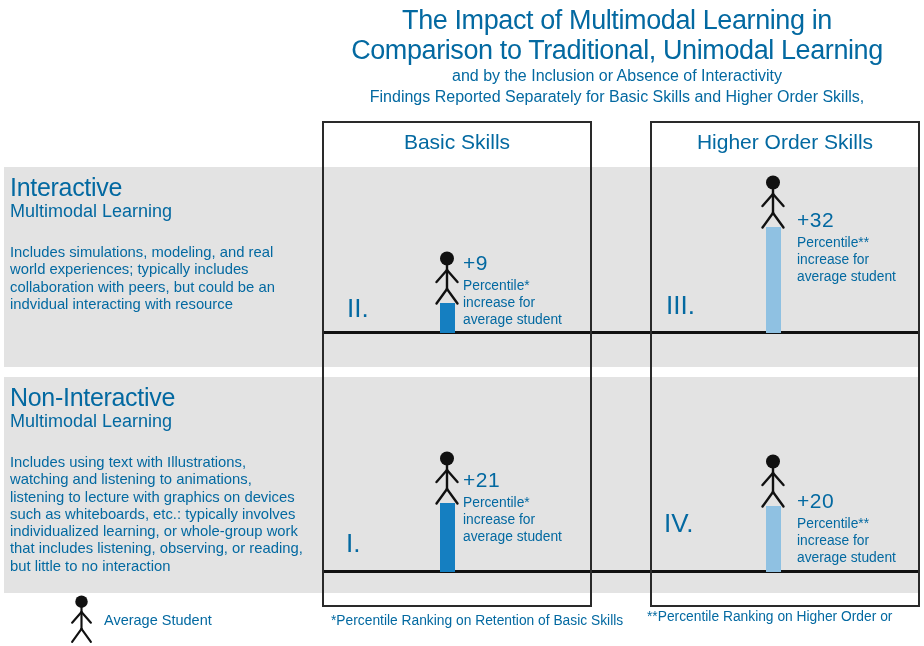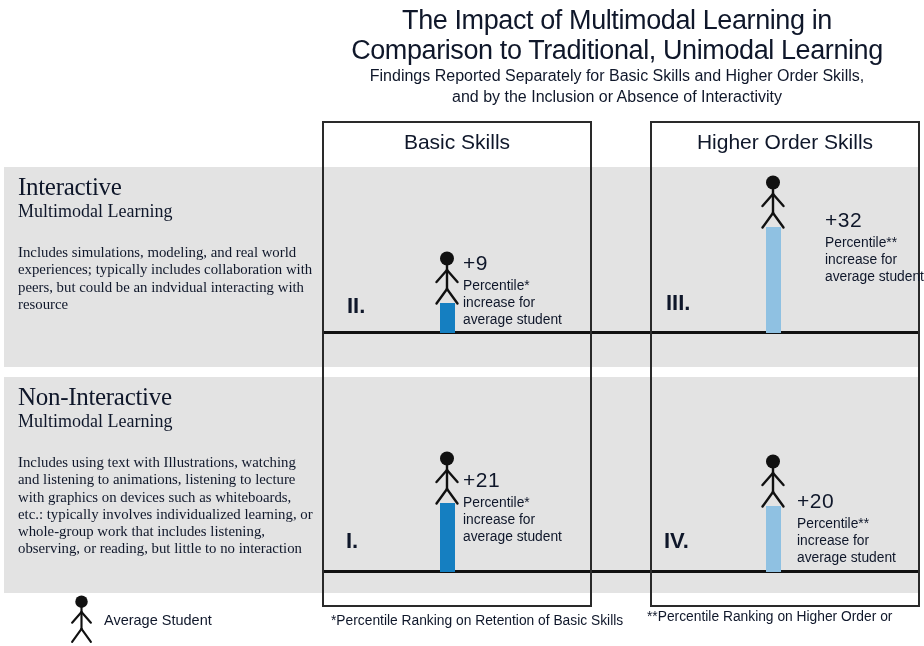--- a/index.html
+++ b/index.html
@@ -1,18 +1,18 @@
 <!DOCTYPE html>
 <html><head>
 <meta charset="utf-8">
 <style>
   html,body{margin:0;padding:0;background:#fff;}
   .page{
     position:relative;width:924px;height:646px;background:#ffffff;
-    font-family:"Liberation Sans", sans-serif;color:#0f172a;overflow:hidden;
+    font-family:"Liberation Sans", sans-serif;color:#0369a1;overflow:hidden;
   }
   
   .title-block{
     position:absolute;top:5px;left:310px;width:614px;
     display:flex;flex-direction:column;align-items:center;z-index:5;
   }
   .title-line{font-size:27px;line-height:30px;white-space:nowrap;letter-spacing:-0.4px;}
   .subtitle-line{font-size:16px;line-height:20px;white-space:nowrap;margin-top:1px;}
   .subtitle-line:first-of-type{margin-top:4px;}
   
@@ -30,68 +30,68 @@
     position:absolute;top:130px;width:270px;text-align:center;
     font-size:21px;line-height:24px;z-index:4;
   }
   .col-header.basic{left:322px;}
   .col-header.higher{left:650px;}
   
   .baseline{position:absolute;left:322px;width:598px;height:3px;background:#111;z-index:2;}
   .baseline-top{top:331px;}
   .baseline-bottom{top:570px;}
   
-  .row-label{position:absolute;left:18px;width:300px;z-index:4;font-family:Liberation Serif, serif;}
+  .row-label{position:absolute;left:10px;width:300px;z-index:4;}
   .row-label.interactive{top:173px;}
   .row-label.noninteractive{top:383px;}
   .row-heading{font-size:25px;line-height:28px;letter-spacing:-0.3px;}
   .row-subheading{font-size:18px;line-height:21px;}
   .row-desc{font-size:14.8px;line-height:17.3px;margin-top:22px;width:298px;}
   
   .quad-fig{
     position:absolute;width:34px;display:flex;flex-direction:column;
     align-items:center;z-index:4;
   }
   .quad-fig.q2{left:430px;bottom:313px;}
   .quad-fig.q3{left:756px;bottom:313px;}
   .quad-fig.q1{left:430px;bottom:74px;}
   .quad-fig.q4{left:756px;bottom:74px;}
   .bar{width:15px;margin-top:-4px;}
   .stick{display:block;}
   
   .quad-text{position:absolute;z-index:4;}
   .quad-text.q2{left:463px;top:251px;}
-  .quad-text.q3{left:797px;top:208px;margin-left:28px;}
+  .quad-text.q3{left:797px;top:208px;}
   .quad-text.q1{left:463px;top:468px;}
   .quad-text.q4{left:797px;top:489px;}
   .quad-value{font-size:21px;line-height:23px;letter-spacing:0.5px;}
   .quad-note{font-size:13.8px;line-height:17px;margin-top:3px;}
   
-  .numeral{position:absolute;font-size:22px;font-weight:bold;z-index:4;}
+  .numeral{position:absolute;font-size:26px;font-weight:normal;z-index:4;}
   .numeral.q2{left:347px;top:293px;}
   .numeral.q3{left:666px;top:290px;}
   .numeral.q1{left:346px;top:528px;}
-  .numeral.q4{left:664px;top:528px;}
+  .numeral.q4{left:664px;top:508px;}
   
   .legend{position:absolute;left:67px;top:595px;display:flex;align-items:center;gap:8px;z-index:4;}
   .legend-label{font-size:14.5px;}
   .footnote-left{position:absolute;left:318px;top:613px;font-size:13.8px;z-index:4;white-space:nowrap;margin-left:13px;}
   .footnote-right{position:absolute;left:647px;top:608px;font-size:13.8px;line-height:17.5px;z-index:4;}
   .footnote-right .cont{padding-left:13px;}
 </style>
 </head>
 <body>
 
 <div class="page">
 
   <div class="title-block">
     <div class="title-line">The Impact of Multimodal Learning in</div>
     <div class="title-line">Comparison to Traditional, Unimodal Learning</div>
+    <div class="subtitle-line">and by the Inclusion or Absence of Interactivity</div>
     <div class="subtitle-line">Findings Reported Separately for Basic Skills and Higher Order Skills,</div>
-    <div class="subtitle-line">and by the Inclusion or Absence of Interactivity</div>
   </div>
 
   <div class="band band-top" style="background: rgb(227, 227, 227);"></div>
   <div class="band band-bottom" style="background: rgb(227, 227, 227);"></div>
 
   <div class="col-box basic"></div>
   <div class="col-box higher"></div>
   <div class="col-header basic">Basic Skills</div>
   <div class="col-header higher">Higher Order Skills</div>
 

